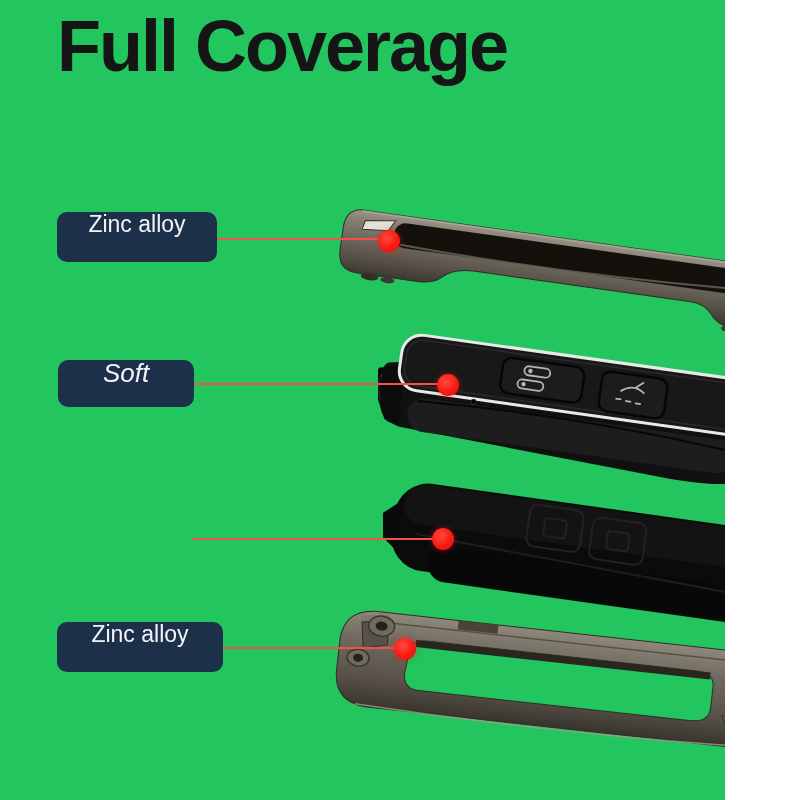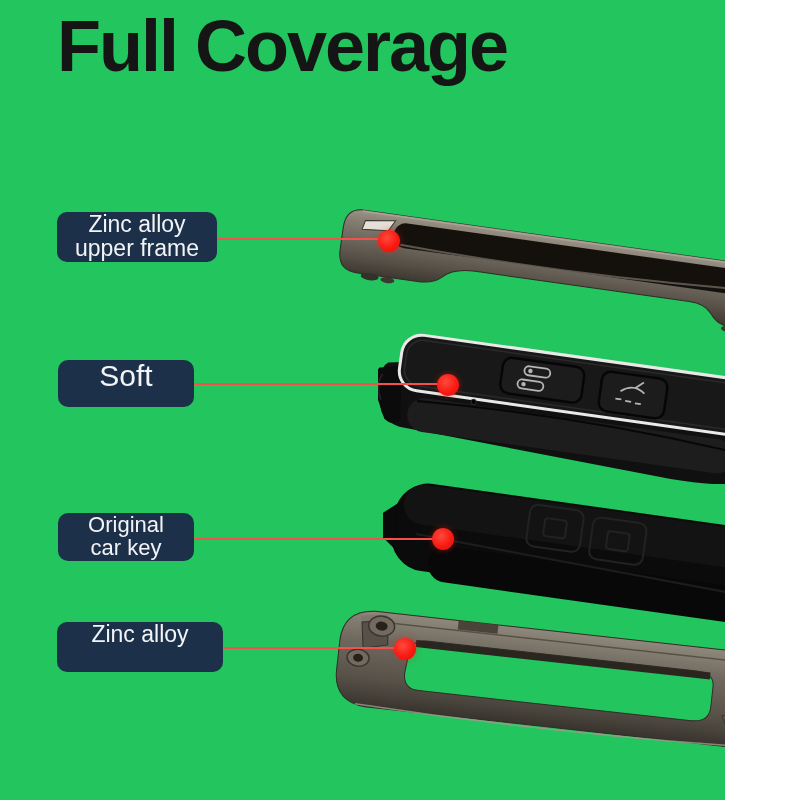--- a/index.html
+++ b/index.html
@@ -14,21 +14,21 @@
     font-family:"Liberation Sans", sans-serif;
   }
   .label-box{
     position:absolute;background:#1d3049;border-radius:10px;
     color:#f2f4f7;display:flex;flex-direction:column;
     align-items:center;justify-content:flex-start;text-align:center;
     z-index:5;
   }
   .label-box .ln{line-height:1.06;white-space:nowrap;}
   .lb1{left:57px;top:212px;width:160px;height:50px;font-size:23px;}
-  .lb2{left:58px;top:360px;width:136px;height:47px;font-size:30px;}
+  .lb2{left:58px;top:360px;width:136px;height:47px;font-size:26px;font-style:italic;}
   .lb3{left:58px;top:513px;width:136px;height:48px;font-size:22px;}
   .lb4{left:57px;top:622px;width:166px;height:50px;font-size:23px;}
   .leader{
     position:absolute;height:2px;background:#f25249;z-index:3;
   }
   .ld1{left:217px;top:238px;width:172px;}
   .ld2{left:192px;top:383px;width:256px;}
   .ld3{left:192px;top:538px;width:251px;}
   .ld4{left:223px;top:647px;width:182px;}
   .dot{
@@ -48,35 +48,30 @@
 </style>
 </head>
 <body>
 
 <div class="canvas">
 
   <h1 class="title"><span>Full Coverage</span><br></h1>
 
   <div class="label-box lb1">
     <span class="ln">Zinc alloy</span>
-    <span class="ln">upper frame</span>
   </div>
   <div class="leader ld1"></div>
   <div class="dot dt1"></div>
 
   <div class="label-box lb2">
     <span class="ln">Soft</span>
   </div>
   <div class="leader ld2"></div>
   <div class="dot dt2"></div>
 
-  <div class="label-box lb3">
-    <span class="ln">Original</span>
-    <span class="ln">car key</span>
-  </div>
   <div class="leader ld3"></div>
   <div class="dot dt3"></div>
 
   <div class="label-box lb4">
     <span class="ln">Zinc alloy</span>
   </div>
   <div class="leader ld4"></div>
   <div class="dot dt4"></div>
 
   <svg class="part p1" width="470" height="150" viewBox="0 0 470 150">

